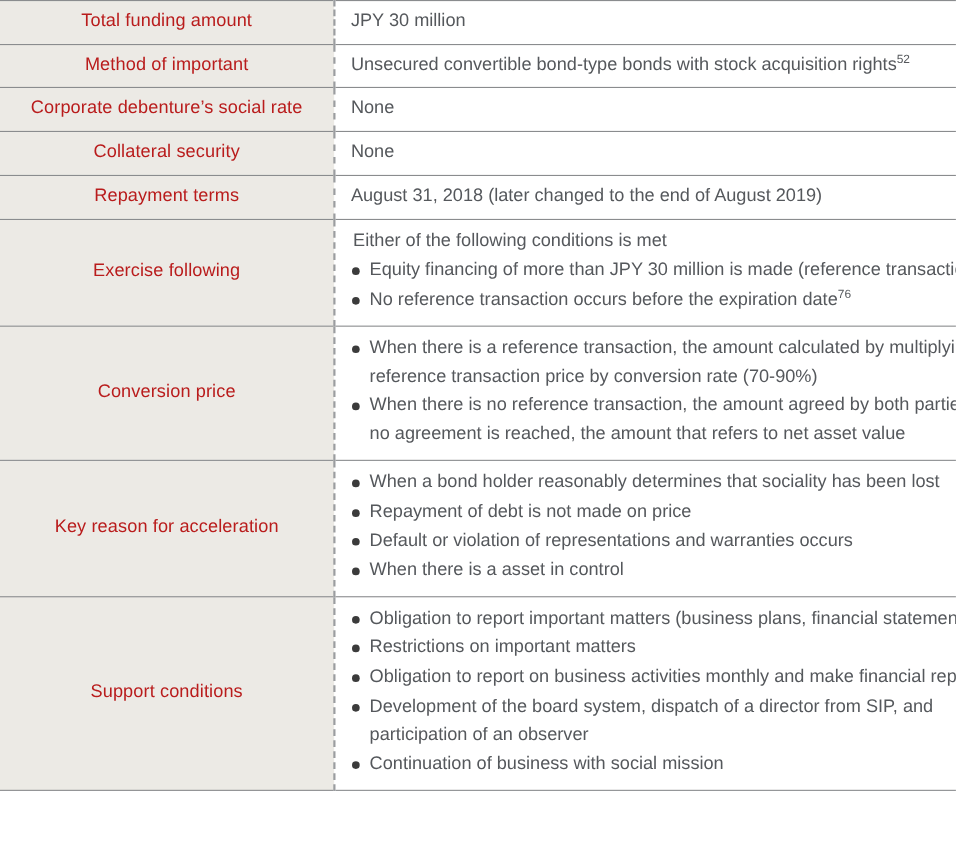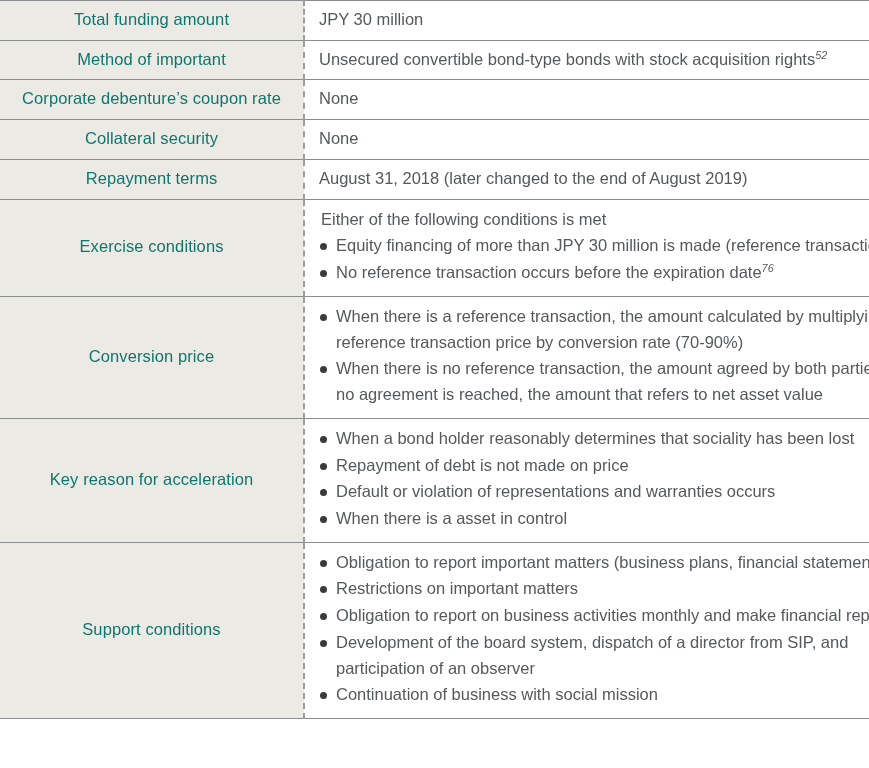--- a/index.html
+++ b/index.html
@@ -33,21 +33,21 @@
 
   .doc-table tr:last-child td {
     border-bottom: 1.5px solid #8a8c8e;
   }
 
   td.label-cell {
     width: 283px;
     background: #eceae5;
     text-align: center;
     font-size: 16.5px;
-    color: #0f766e;
+    color: #b91c1c;
     padding: 7px 10px 9px 10px;
     letter-spacing: 0.1px;
   }
 
   td.value-cell {
     width: 586px;
     background: #ffffff;
     border-left: 2px dashed #9b9da0;
     padding: 7px 12px 9px 14px;
     font-size: 16.5px;
@@ -85,21 +85,20 @@
     width: 7px;
     height: 7px;
     border-radius: 50%;
     background: #3b3b3b;
   }
 
   sup {
     font-size: 0.66em;
     vertical-align: super;
     line-height: 0;
-    font-style: italic;
   }
 
   .single-line {
     white-space: nowrap;
   }
 </style>
 </head>
 <body>
 
 <table class="doc-table">
@@ -118,21 +117,21 @@
       <td class="label-cell">
         <span>Method of important</span>
       </td>
       <td class="value-cell tight">
         <span class="single-line">Unsecured convertible bond-type bonds with stock acquisition rights</span><sup>52</sup>
       </td>
     </tr>
 
     <tr>
       <td class="label-cell">
-        <span>Corporate debenture’s coupon rate</span>
+        <span>Corporate debenture’s social rate</span>
       </td>
       <td class="value-cell tight">
         <span class="single-line">None</span>
       </td>
     </tr>
 
     <tr>
       <td class="label-cell">
         <span>Collateral security</span>
       </td>
@@ -145,21 +144,21 @@
       <td class="label-cell">
         <span>Repayment terms</span>
       </td>
       <td class="value-cell tight">
         <span class="single-line">August 31, 2018 (later changed to the end of August 2019)</span>
       </td>
     </tr>
 
     <tr>
       <td class="label-cell">
-        <span>Exercise conditions</span>
+        <span>Exercise following</span>
       </td>
       <td class="value-cell">
         <div class="lead-line">Either of the following conditions is met</div>
         <ul class="bullets">
           <li>
             <span>Equity financing of more than JPY 30 million is made (reference transaction</span>
           </li>
           <li>
             <span>No reference transaction occurs before the expiration date</span><sup>76</sup>
           </li>

